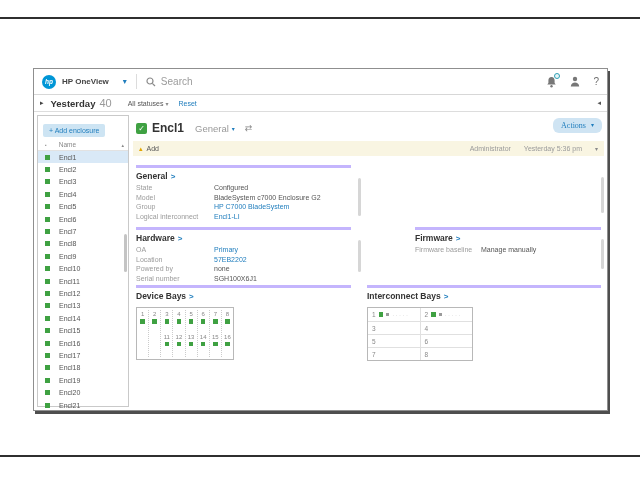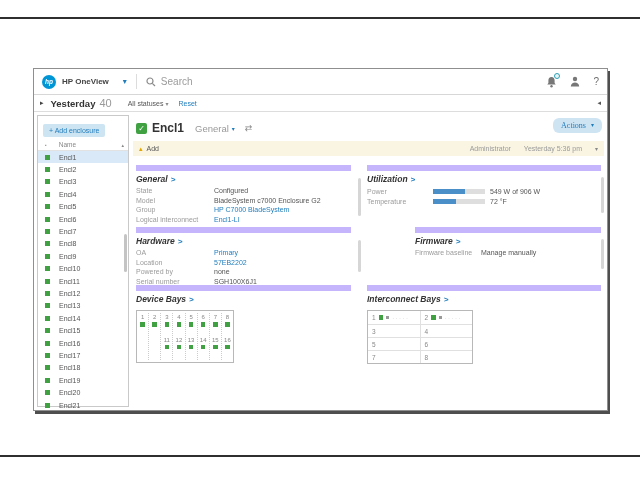--- a/index.html
+++ b/index.html
@@ -72,21 +72,21 @@
 
   .notify { position: relative; height: 15px; background: #f9f5e2; margin-top: 2px; display: flex;
     align-items: center; padding: 0 6px; }
   .warn { font-size: 7px; color: #e3a600; }
   .n-label { font-size: 7px; color: #555; margin-left: 4px; }
   .n-right { position: absolute; right: 6px; display: flex; align-items: center; gap: 13px;
     font-size: 7px; color: #9a9a9a; }
 
   .sections { display: grid; grid-template-columns: 215px 16px 1fr; grid-template-rows: 62px 58px auto;
     margin-top: 9px; padding: 0 3px; }
-  .sec h3 { font-size: 8.5px; color: #333; border-top: 6px solid #c4b5fd; padding-top: 3px; font-style: italic; }
+  .sec h3 { font-size: 8.5px; color: #333; border-top: 3px solid #c4b5fd; padding-top: 3px; }
   .sec h3 .more { color: #1f7dbd; font-weight: bold; margin-left: 3px; font-size: 8px; }
   .kv { display: flex; margin-top: 2.5px; }
   .kv-rows { margin-top: 3px; }
   .kv-l { font-size: 7px; color: #9b9b9b; flex: 0 0 auto; }
   .kv-left .kv-l { width: 78px; }
   .kv-right .kv-l { width: 66px; }
   .kv-v { font-size: 7px; color: #555; }
   .kv-v.link { color: #1f7dbd; }
   .vthumb { width: 3px; background: #d6d6d6; border-radius: 3px; justify-self: center; }
   .vt1 { grid-column: 2; grid-row: 1; height: 38px; margin-top: 13px; }
@@ -324,39 +324,20 @@
                 </div>
                 <div class="kv">
                   <span class="kv-l">Logical interconnect</span>
                   <span class="kv-v link">Encl1-LI</span>
                 </div>
               </div>
           </section>
 
           <div class="vthumb vt1"></div>
 
-          <section class="sec sec-util">
-            <h3><span>Utilization</span><span class="more">&gt;</span></h3>
-            <div class="kv-rows kv-right" id="util-rows">
-                <div class="util-row">
-                  <span class="kv-l">Power</span>
-                  <span class="bar">
-                    <span class="bar-fill" style="width: 61%; display: block;"></span>
-                  </span>
-                  <span class="bar-txt">549 W of 906 W</span>
-                </div>
-                <div class="util-row">
-                  <span class="kv-l">Temperature</span>
-                  <span class="bar">
-                    <span class="bar-fill" style="width: 45%; display: block;"></span>
-                  </span>
-                  <span class="bar-txt">72 °F</span>
-                </div>
-              </div>
-          </section>
 
           <section class="sec sec-hw">
             <h3><span>Hardware</span><span class="more">&gt;</span></h3>
             <div class="kv-rows kv-left" id="hardware-rows">
                 <div class="kv">
                   <span class="kv-l">OA</span>
                   <span class="kv-v link">Primary</span>
                 </div>
                 <div class="kv">
                   <span class="kv-l">Location</span>

